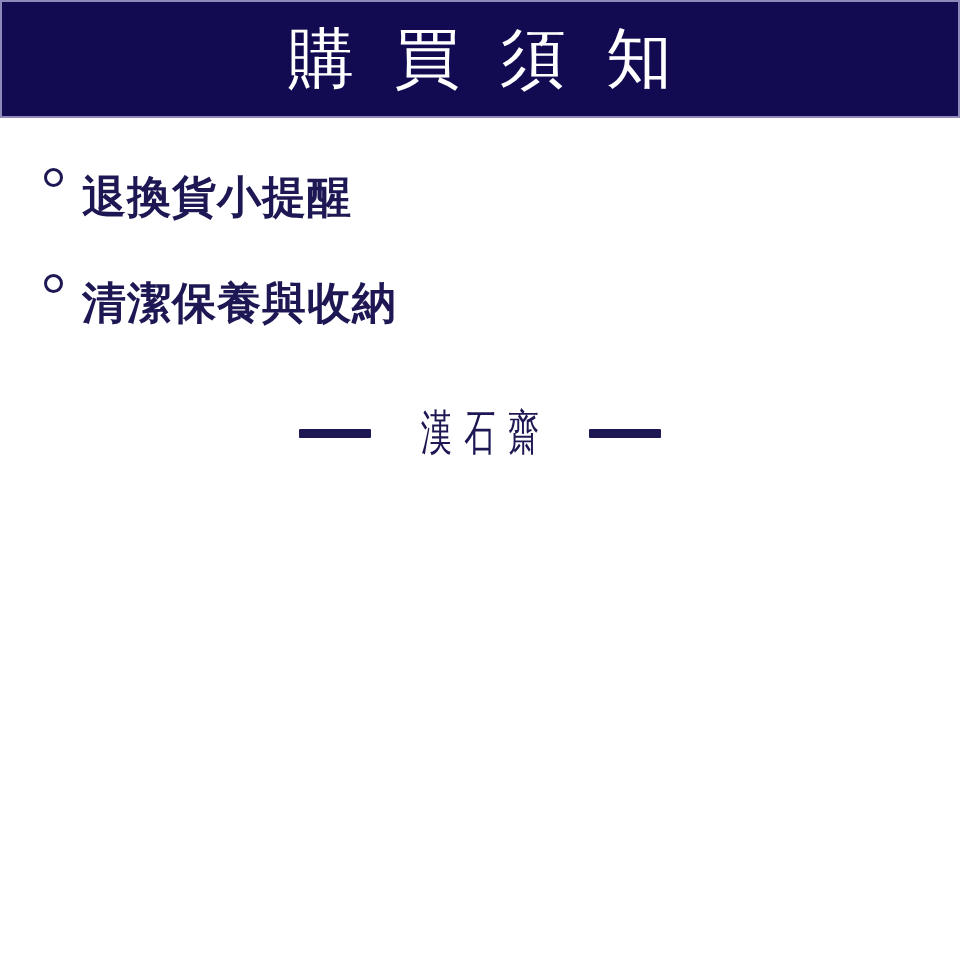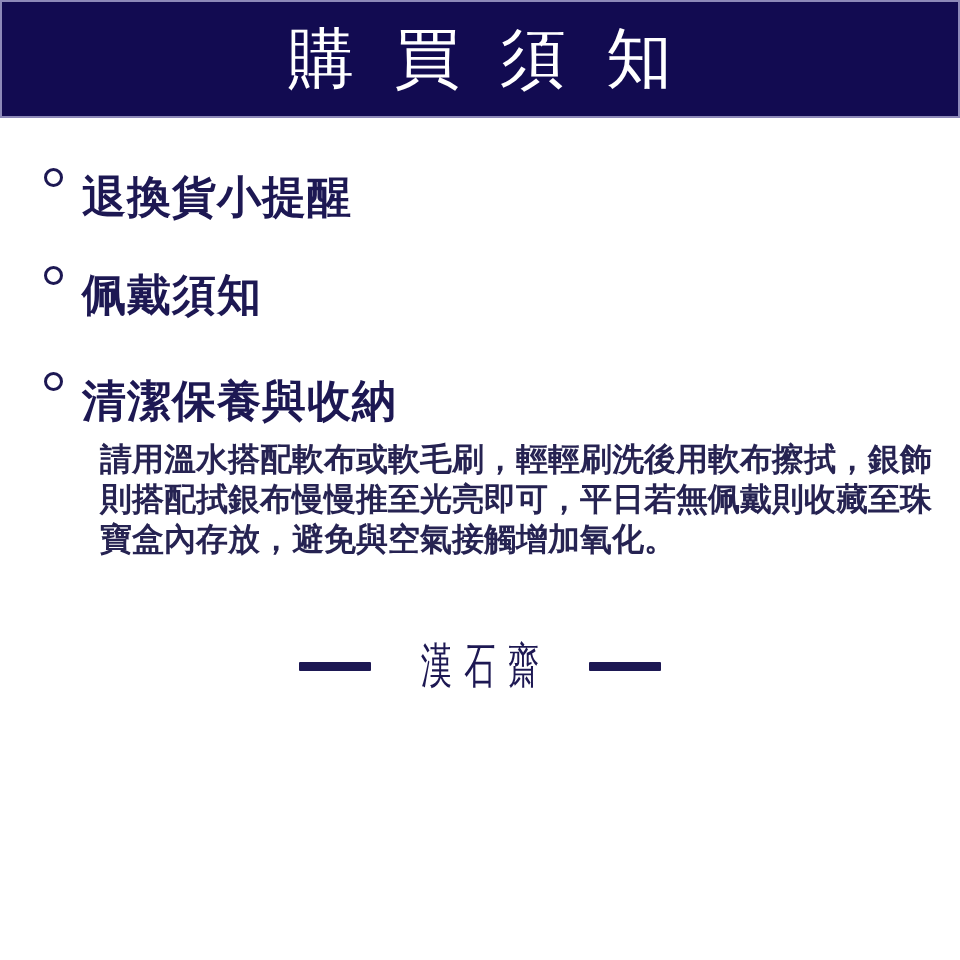--- a/index.html
+++ b/index.html
@@ -106,37 +106,28 @@
   <section class="section s1">
     <div class="sec-title-row">
       <span class="ring"></span>
       <h2 class="sec-title">退換貨小提醒</h2>
     </div>
     <div class="sec-body">
     </div>
   </section>
 
   <section class="section s2">
-    <div class="sec-title-row">
-      <span class="ring"></span>
-      <h2 class="sec-title">佩戴須知</h2>
-    </div>
     <div class="sec-body">
     </div>
   </section>
 
   <section class="section s3">
     <div class="sec-title-row">
       <span class="ring"></span>
       <h2 class="sec-title">清潔保養與收納</h2>
-    </div>
-    <div class="sec-body">
-      <div class="line">請用溫水搭配軟布或軟毛刷，輕輕刷洗後用軟布擦拭，銀飾</div>
-      <div class="line">則搭配拭銀布慢慢推至光亮即可，平日若無佩戴則收藏至珠</div>
-      <div class="line">寶盒內存放，避免與空氣接觸增加氧化。</div>
     </div>
   </section>
 
 </main>
 
 <footer class="footer">
   <span class="dash"></span>
   <span class="brand">漢石齋</span>
   <span class="dash"></span>
 </footer>

